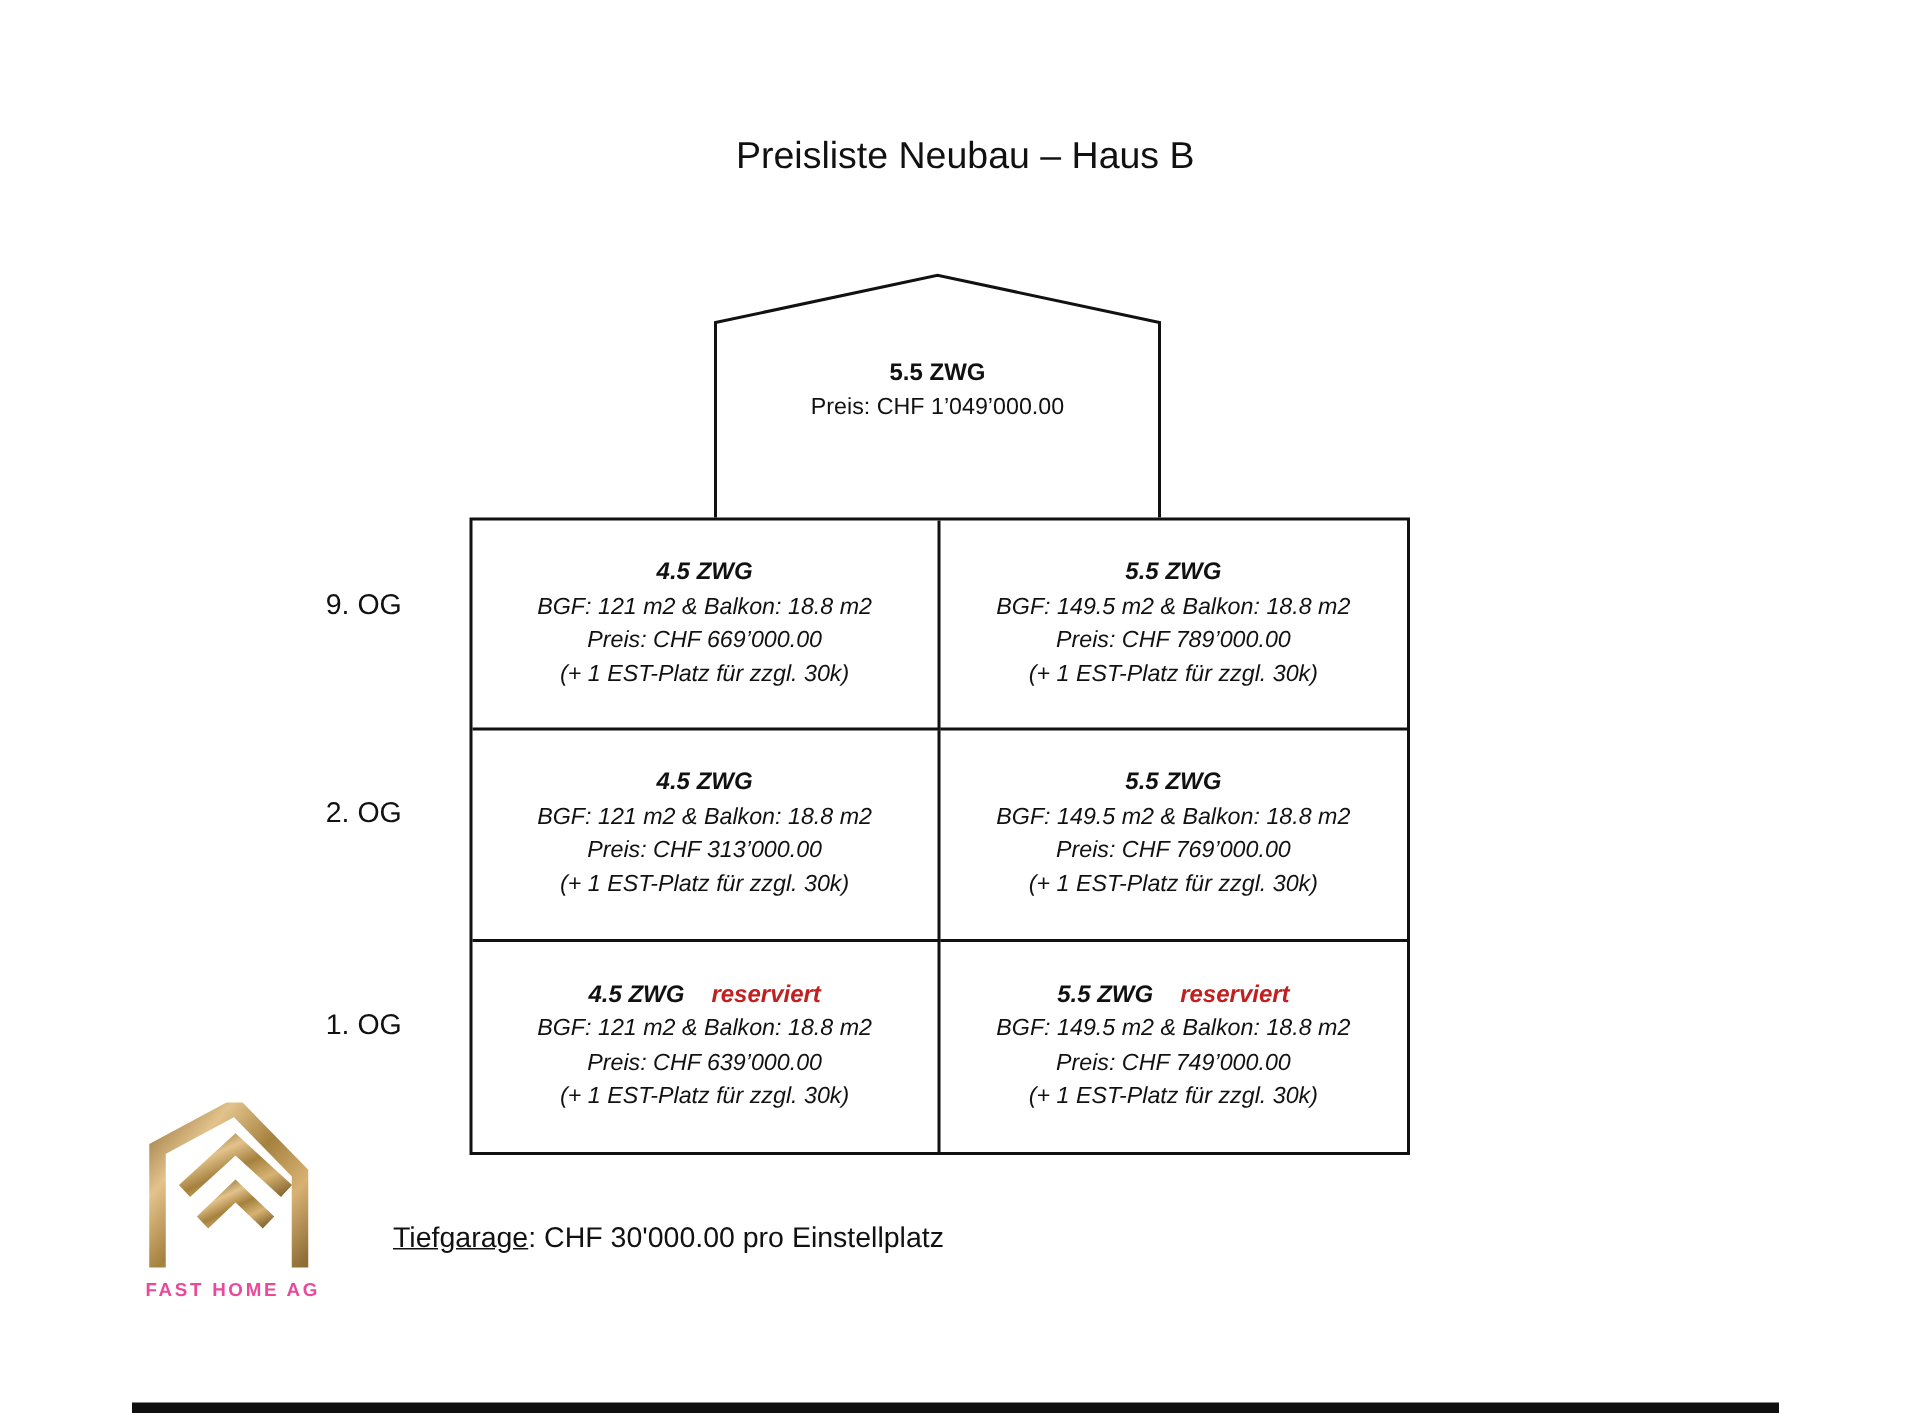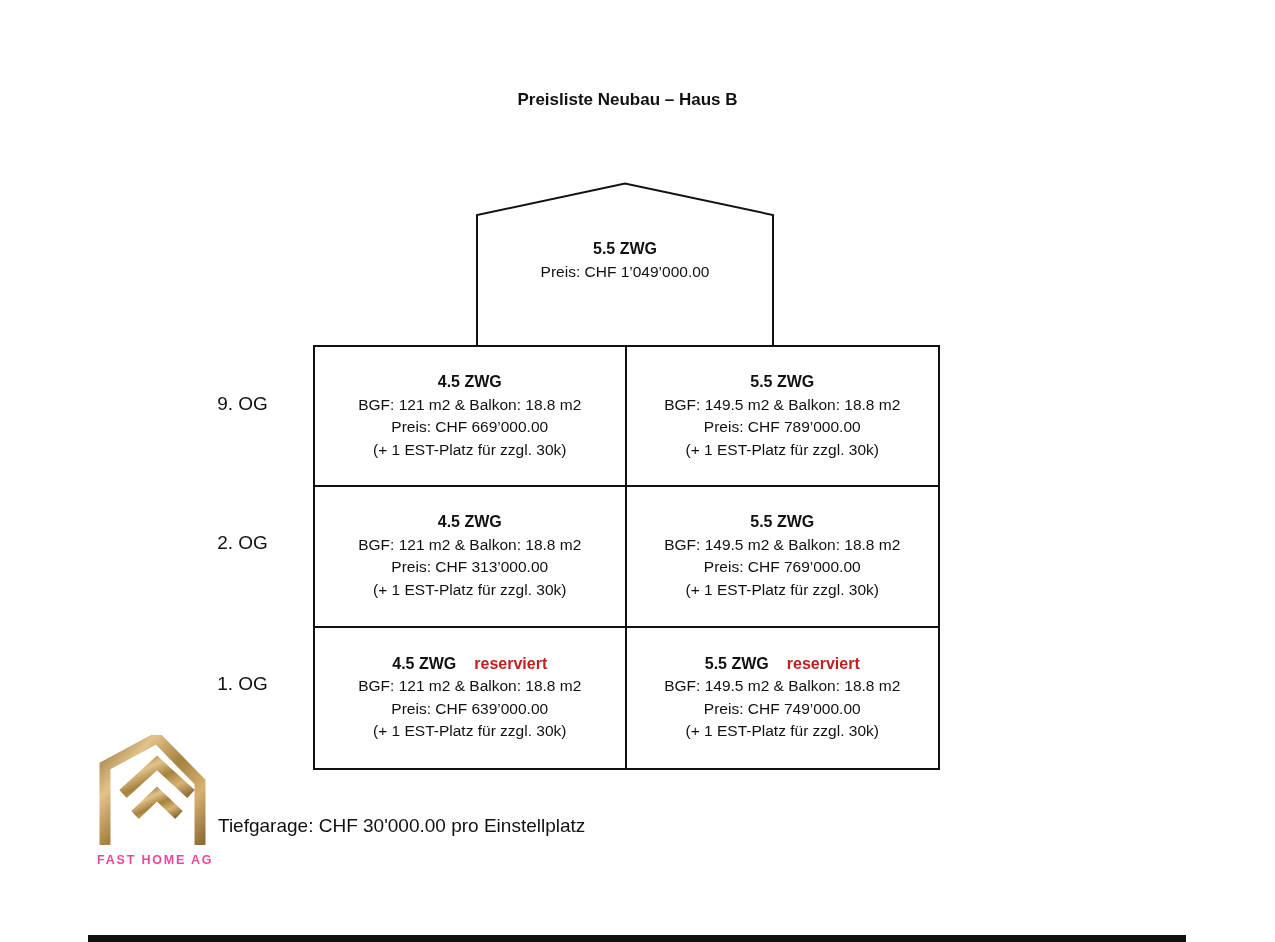--- a/index.html
+++ b/index.html
@@ -5,34 +5,35 @@
   html,body{margin:0;padding:0;background:#ffffff;}
   .page{
     position:relative;
     width:1275px;height:942px;
     background:#ffffff;
     font-family:"Liberation Sans", sans-serif;
     color:#111;
     overflow:hidden;
   }
   .title{
-    position:absolute;top:90px;left:0;width:1255px;
+    position:absolute;top:90px;left:16px;width:1255px;
     text-align:center;
-    font-size:17px;font-weight:700;color:#111;
+    font-size:25px;font-weight:400;color:#111;
   }
   .roof-svg{position:absolute;left:0;top:0;pointer-events:none;}
   .attic-text{
     position:absolute;left:478px;top:237px;width:294px;
     text-align:center;font-size:15.5px;line-height:23px;color:#111;
   }
   .grid{
     position:absolute;left:313px;top:345px;width:627px;height:425px;
     border:2px solid #111;box-sizing:border-box;
     display:grid;grid-template-columns:1fr 1fr;grid-template-rows:1fr 1fr 1fr;
     background:#fff;
+    font-style:italic;
   }
   .cell{
     box-sizing:border-box;
     display:flex;flex-direction:column;justify-content:center;align-items:center;
     text-align:center;font-size:15.5px;line-height:22.5px;color:#111;
     padding:4px 8px;
   }
   .cell.col-left{border-right:2px solid #111;}
   .cell.row-1,.cell.row-2{border-bottom:2px solid #111;}
   .l1{font-weight:700;font-size:16px;}
@@ -42,21 +43,21 @@
     position:absolute;left:190px;width:105px;height:26px;
     text-align:center;font-size:19px;color:#111;
   }
   .floor-label.f3{top:393px;}
   .floor-label.f2{top:532px;}
   .floor-label.f1{top:673px;}
   .garage-note{
     position:absolute;left:218px;top:815px;
     font-size:19px;color:#111;white-space:nowrap;
   }
-  .garage-note .u{}
+  .garage-note .u{text-decoration:underline;margin-left:44px;}
   .logo-svg{position:absolute;left:99px;top:735px;}
   .logo-wordmark{
     position:absolute;left:97px;top:853px;width:114px;
     text-align:center;font-size:12.5px;font-weight:700;
     letter-spacing:1.8px;color:#ec4899;white-space:nowrap;
   }
   .bottom-bar{
     position:absolute;left:88px;top:935px;width:1098px;height:7px;
     background:#101010;
   }

